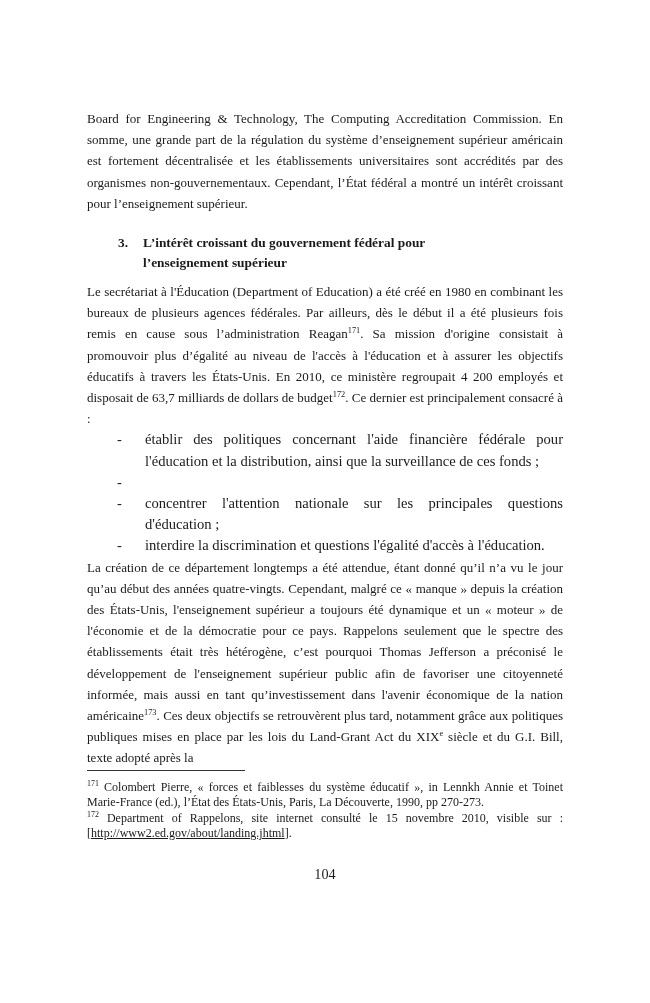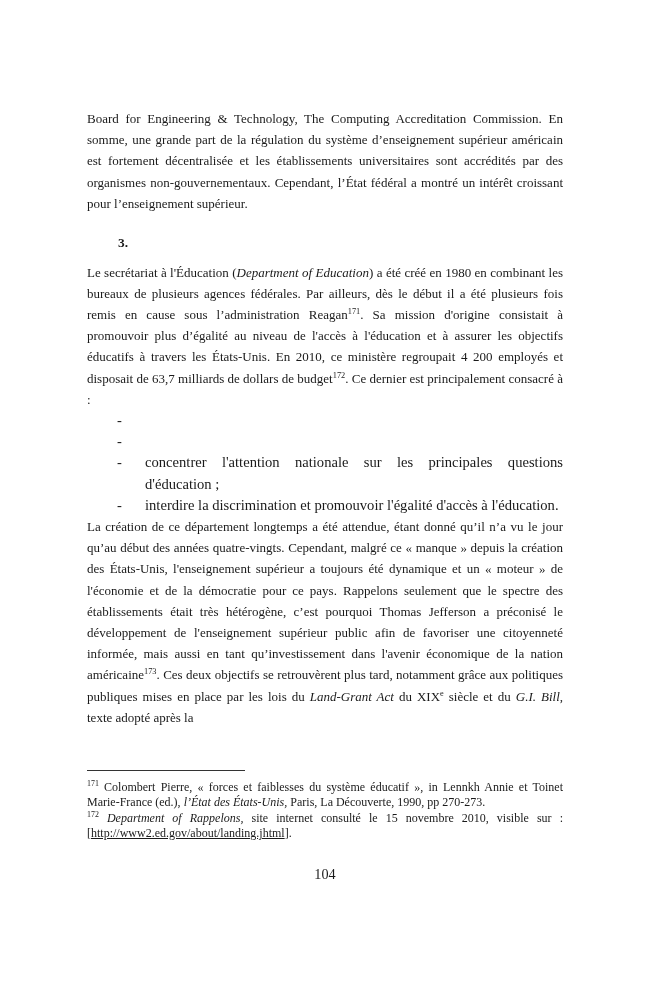--- a/index.html
+++ b/index.html
@@ -71,21 +71,21 @@
     flex: 1 1 auto;
     text-align: justify;
     text-justify: inter-word;
   }
 
   sup.fn-ref {
     font-size: 0.64em;
     vertical-align: super;
     line-height: 0;
   }
-  .ital { font-style: italic; }
+  .ital { }
 
   
   .footnotes {
     position: absolute;
     left: 87px;
     top: 770px;
     width: 476px;
   }
   .fn-rule {
     width: 158px;
@@ -123,40 +123,42 @@
 </style>
 </head>
 <body>
 
 <div class="page">
 
   <p class="body-par">Board for Engineering &amp; Technology, The Computing Accreditation Commission. En somme, une grande part de la régulation du système d’enseignement supérieur américain est fortement décentralisée et les établissements universitaires sont accrédités par des organismes non-gouvernementaux. Cependant, l’État fédéral a montré un intérêt croissant pour l’enseignement supérieur.</p>
 
   <div class="heading-block">
     <span class="heading-num">3.</span>
+    <span class="heading-text">L’intérêt croissant du gouvernement fédéral pour l’enseignement supérieur</span>
   </div>
 
   <p class="body-par">
     <span>Le secrétariat à l'Éducation (</span><span class="ital">Department of Education</span><span>) a été créé en 1980 en combinant les bureaux de plusieurs agences fédérales. Par ailleurs, dès le début il a été plusieurs fois remis en cause sous l’administration Reagan</span><sup class="fn-ref">171</sup><span>. Sa mission d'origine consistait à promouvoir plus d’égalité au niveau de l'accès à l'éducation et à assurer les objectifs éducatifs à travers les États-Unis. En 2010, ce ministère regroupait 4 200 employés et disposait de 63,7 milliards de dollars de budget</span><sup class="fn-ref">172</sup><span>. Ce dernier est principalement consacré à :</span>
   </p>
 
   <ul class="dash-list">
     <li>
       <span class="dash-marker">-</span>
+      <span class="dash-text">établir des politiques concernant l'aide financière fédérale pour l'éducation et la distribution, ainsi que la surveillance de ces fonds ;</span>
     </li>
     <li>
       <span class="dash-marker">-</span>
     </li>
     <li>
       <span class="dash-marker">-</span>
       <span class="dash-text">concentrer l'attention nationale sur les principales questions d'éducation ;</span>
     </li>
     <li>
       <span class="dash-marker">-</span>
-      <span class="dash-text">interdire la discrimination et promouvoir l'égalité d'accès à l'éducation.</span>
+      <span class="dash-text">interdire la discrimination et questions l'égalité d'accès à l'éducation.</span>
     </li>
   </ul>
 
   <p class="body-par par-gap-large">
     <span>La création de ce département longtemps a été attendue, étant donné qu’il n’a vu le jour qu’au début des années quatre-vingts. Cependant, malgré ce « manque » depuis la création des États-Unis, l'enseignement supérieur a toujours été dynamique et un « moteur » de l'économie et de la démocratie pour ce pays. Rappelons seulement que le spectre des établissements était très hétérogène, c’est pourquoi Thomas Jefferson a préconisé le développement de l'enseignement supérieur public afin de favoriser une citoyenneté informée, mais aussi en tant qu’investissement dans l'avenir économique de la nation américaine</span><sup class="fn-ref">173</sup><span>. Ces deux objectifs se retrouvèrent plus tard, notamment grâce aux politiques publiques mises en place par les lois du </span><span class="ital">Land-Grant Act</span><span> du XIX</span><sup class="fn-ref">e</sup><span> siècle et du </span><span class="ital">G.I. Bill</span><span>, texte adopté après la</span>
   </p>
 
 </div>
 
 <div class="footnotes">

